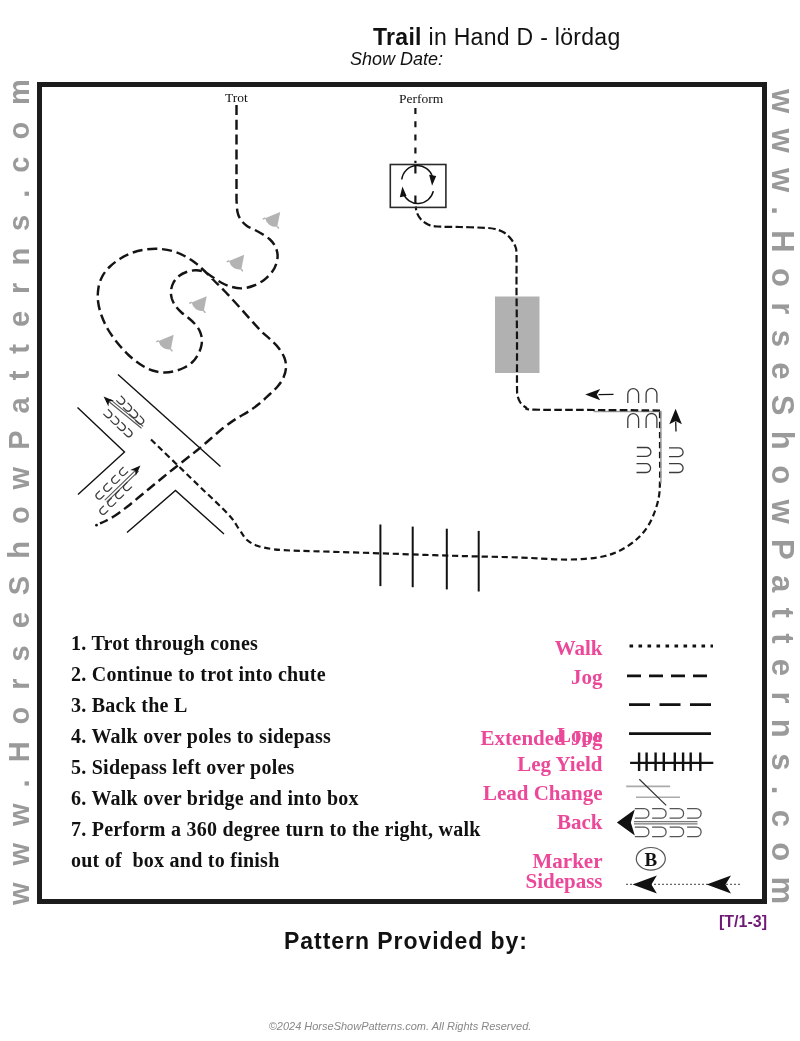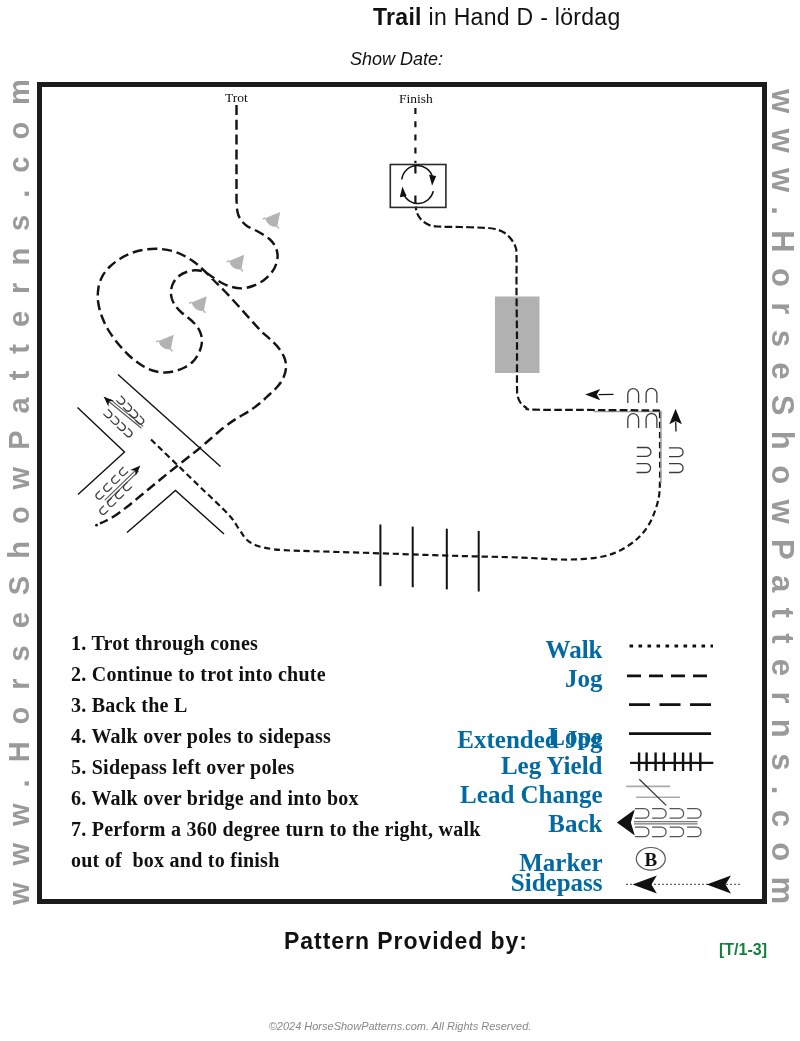--- a/index.html
+++ b/index.html
@@ -1,36 +1,36 @@
 <!DOCTYPE html>
 <html><head>
 <meta charset="utf-8">
 <style>
 html,body{margin:0;padding:0;background:#fff;}
 body{width:800px;height:1041px;position:relative;overflow:hidden;font-family:"Liberation Sans",sans-serif;}
 .abs{position:absolute;}
 .ser{font-family:"Liberation Serif",serif;}
-.lgl{right:197.5px;font-size:25px;font-weight:bold;color:#0369a1;font-family:"Liberation Serif",serif;white-space:nowrap;}
+.lgl{right:197.5px;font-size:21px;font-weight:bold;color:#ec4899;font-family:"Liberation Serif",serif;white-space:nowrap;}
 </style>
 </head>
 <body>
 
-<div class="abs" style="left:373px;top:4px;font-size:23px;letter-spacing:0.3px;color:#111;white-space:nowrap;"><b>Trail</b> in Hand D - lördag</div>
+<div class="abs" style="left:373px;top:24px;font-size:23px;letter-spacing:0.3px;color:#111;white-space:nowrap;"><b>Trail</b> in Hand D - lördag</div>
 
 <div class="abs" style="left:350px;top:49px;font-size:18px;font-style:italic;color:#111;white-space:nowrap;">Show Date:</div>
 
 <div class="abs" style="left:37px;top:82px;width:730px;height:822px;border:5px solid #1c1c1c;box-sizing:border-box;"></div>
 
 <div class="abs" style="left:3px;top:905px;transform:rotate(-90deg);transform-origin:0 0;font-size:29px;font-weight:bold;letter-spacing:17.0px;color:#9a9a9a;white-space:nowrap;">www.HorseShowPatterns.com</div>
 
 <div class="abs" style="left:800px;top:89px;transform:rotate(90deg);transform-origin:0 0;font-size:31px;font-weight:bold;letter-spacing:15.35px;color:#9a9a9a;white-space:nowrap;">www.HorseShowPatterns.com</div>
 
 <div class="abs ser" style="left:225px;top:90px;font-size:13.5px;color:#111;">Trot</div>
 
-<div class="abs ser" style="left:399px;top:91px;font-size:13.5px;color:#111;">Finish</div>
+<div class="abs ser" style="left:399px;top:91px;font-size:13.5px;color:#111;">Perform</div>
 
 <div class="abs ser" style="left:71px;top:628px;font-size:20px;letter-spacing:0.25px;color:#111;line-height:31px;white-space:pre;font-weight:bold;">1. Trot through cones
 2. Continue to trot into chute
 3. Back the L
 4. Walk over poles to sidepass
 5. Sidepass left over poles
 6. Walk over bridge and into box
 7. Perform a 360 degree turn to the right, walk
 out of  box and to finish</div>
 
@@ -45,21 +45,21 @@
 <div class="abs lgl" style="top:752.0px;margin-left:48px;">Leg Yield</div>
 
 <div class="abs lgl" style="top:780.9px;text-align:center;">Lead Change</div>
 
 <div class="abs lgl" style="top:810.4px;">Back</div>
 
 <div class="abs lgl" style="top:849px;">Marker</div>
 
 <div class="abs lgl" style="top:869.3px;">Sidepass</div>
 
-<div class="abs" style="left:667px;top:913px;width:100px;text-align:right;font-size:16px;font-weight:bold;color:#15803d;margin-top:28px;">[T/1-3]</div>
+<div class="abs" style="left:667px;top:913px;width:100px;text-align:right;font-size:16px;font-weight:bold;color:#701a75;">[T/1-3]</div>
 
 <div class="abs" style="left:6px;top:928px;width:800px;text-align:center;font-size:23px;letter-spacing:0.95px;font-weight:bold;color:#111;">Pattern Provided by:</div>
 
 <div class="abs" style="left:0;top:1020px;width:800px;text-align:center;font-size:11px;font-style:italic;color:#888;">©2024 HorseShowPatterns.com. All Rights Reserved.</div>
 <svg class="abs" style="left:0;top:0;" width="800" height="1041" viewBox="0 0 800 1041">
 <defs>
 <path id="shoeS" d="M -2.9,-3.2 L 1.2,-3.2 A 3.2 3.2 0 0 1 1.2,3.2 L -2.9,3.2" fill="none" stroke="#3c3c3c" stroke-width="1.2"></path>
 <path id="shoeL" d="M -7,-4.7 L 2.3,-4.7 A 4.7 4.7 0 0 1 2.3,4.7 L -7,4.7" fill="none" stroke="#555" stroke-width="1.3"></path>
 <path id="arch" d="M -5.4,7.2 L -5.4,-1.8 A 5.4 5.4 0 0 1 5.4,-1.8 L 5.4,7.2" fill="none" stroke="#3c3c3c" stroke-width="1.3"></path>
 <path id="archR" d="M -7.6,-4.4 L 2.1,-4.4 A 4.4 4.4 0 0 1 2.1,4.4 L -7.6,4.4" fill="none" stroke="#3c3c3c" stroke-width="1.3"></path>

